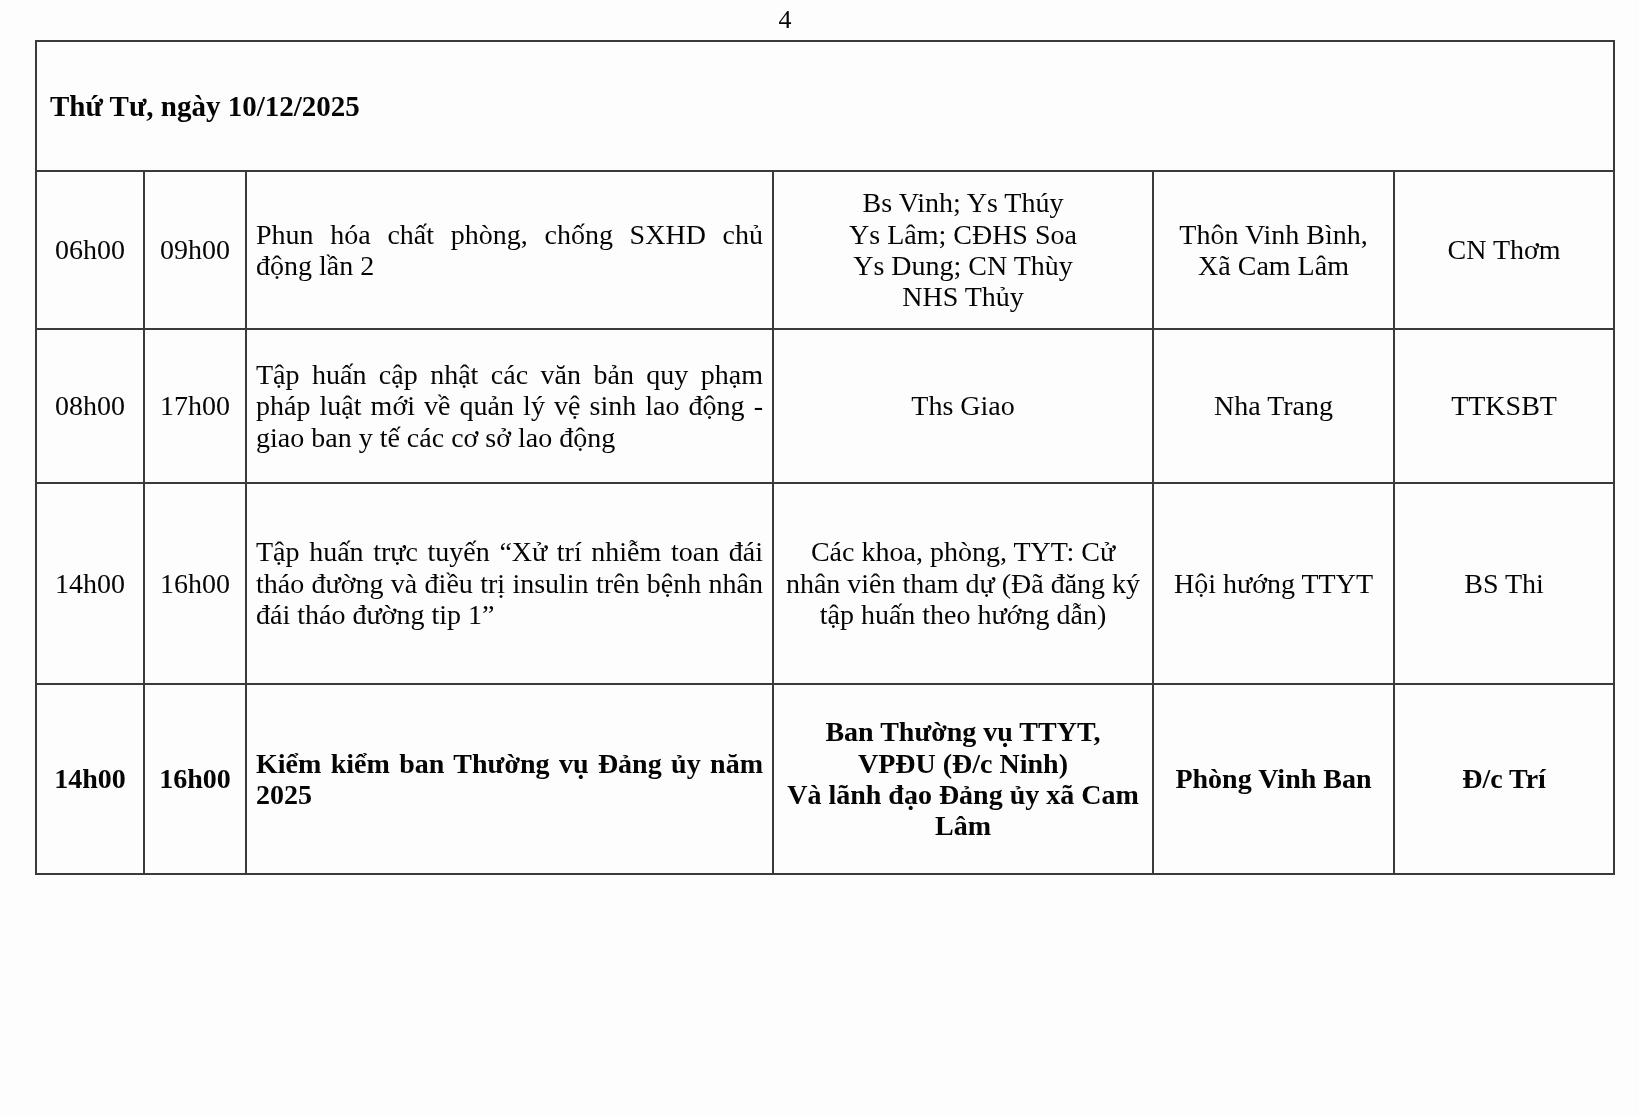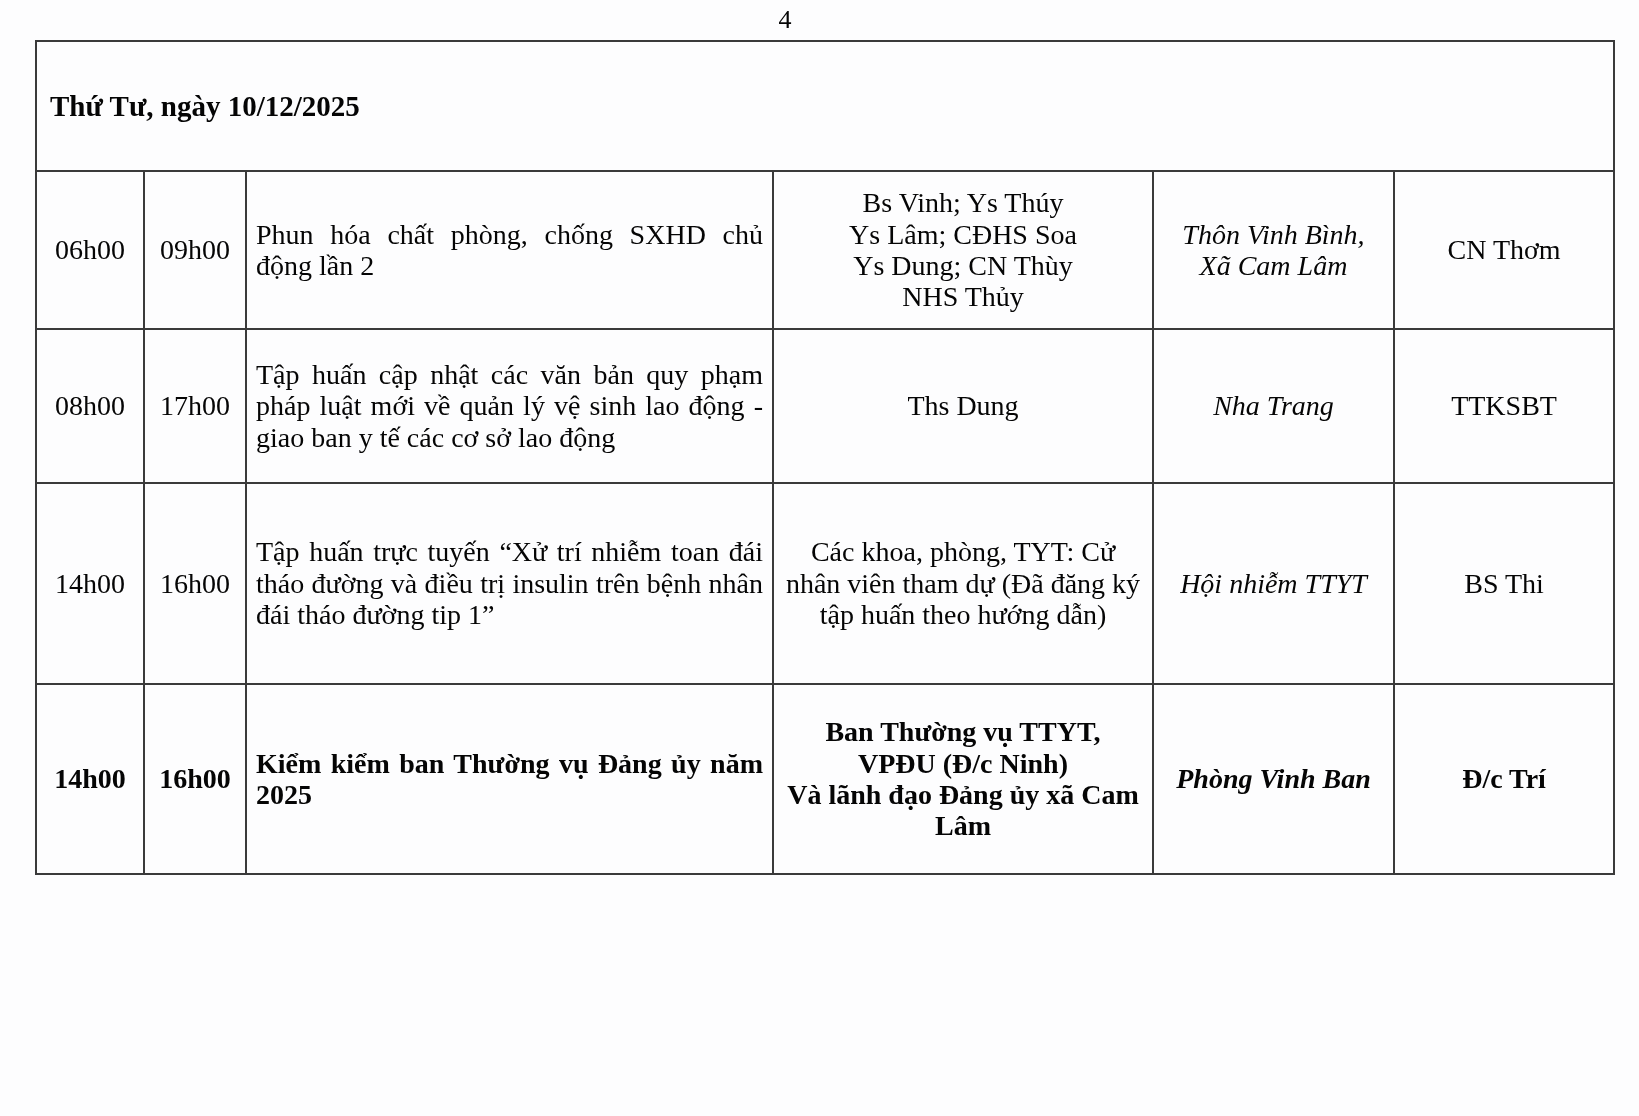--- a/index.html
+++ b/index.html
@@ -67,21 +67,20 @@
     text-justify: inter-word;
     padding: 6px 9px;
   }
   td.people {
     text-align: center;
     padding: 0 8px;
   }
   td.location {
     text-align: center;
     padding: 0 6px;
-    font-style: italic;
   }
   td.charge {
     text-align: center;
     padding: 0 12px;
   }
   .pre { white-space: pre-line; margin-top: 17px; }
   tr.bold-row td { font-weight: bold; }
 </style>
 </head>
 <body>
@@ -112,32 +111,32 @@
 Ys Dung; CN Thùy
 NHS Thủy</td>
     <td class="location pre">Thôn Vinh Bình,
 Xã Cam Lâm</td>
     <td class="charge">CN Thơm</td>
   </tr>
       <tr>
     <td class="time">08h00</td>
     <td class="time">17h00</td>
     <td class="task">Tập huấn cập nhật các văn bản quy phạm pháp luật mới về quản lý vệ sinh lao động - giao ban y tế các cơ sở lao động</td>
-    <td class="people pre">Ths Dung</td>
+    <td class="people pre">Ths Giao</td>
     <td class="location pre">Nha Trang</td>
     <td class="charge">TTKSBT</td>
   </tr>
       <tr>
     <td class="time">14h00</td>
     <td class="time">16h00</td>
     <td class="task">Tập huấn trực tuyến “Xử trí nhiễm toan đái tháo đường và điều trị insulin trên bệnh nhân đái tháo đường tip 1”</td>
     <td class="people pre">Các khoa, phòng, TYT: Cử
 nhân viên tham dự (Đã đăng ký
 tập huấn theo hướng dẫn)</td>
-    <td class="location pre">Hội nhiễm TTYT</td>
+    <td class="location pre">Hội hướng TTYT</td>
     <td class="charge">BS Thi</td>
   </tr>
       <tr class="bold-row">
     <td class="time">14h00</td>
     <td class="time">16h00</td>
     <td class="task">Kiểm kiểm ban Thường vụ Đảng ủy năm 2025</td>
     <td class="people pre">Ban Thường vụ TTYT,
 VPĐU (Đ/c Ninh)
 Và lãnh đạo Đảng ủy xã Cam
 Lâm</td>

